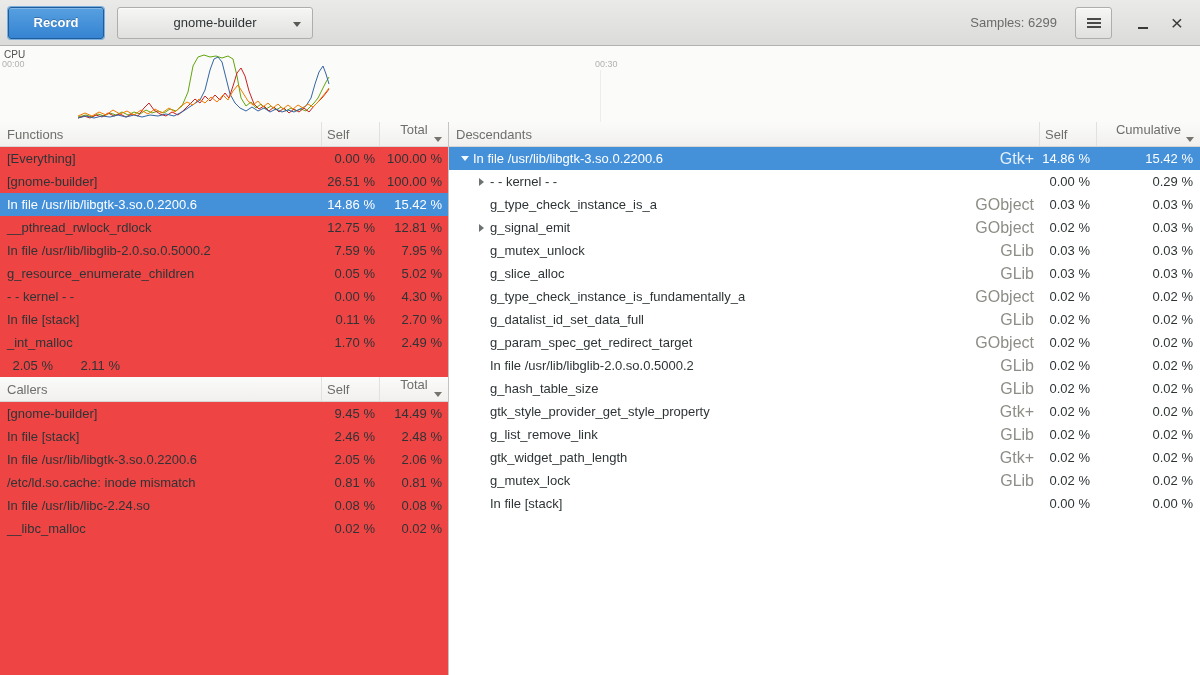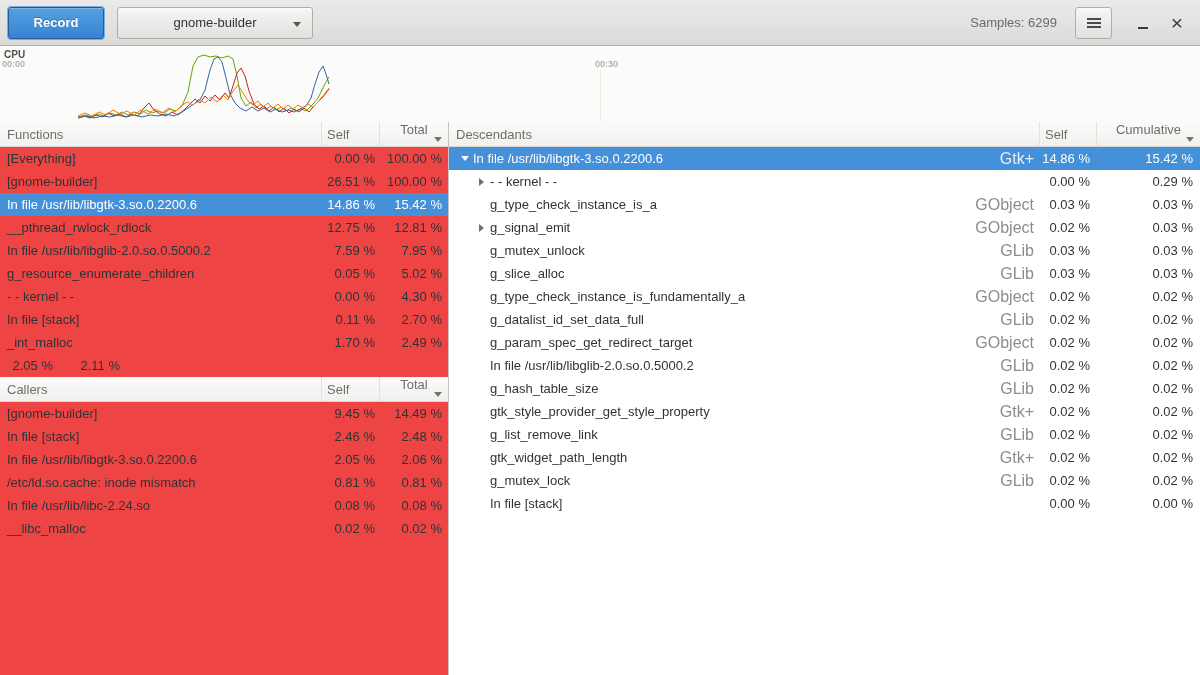--- a/index.html
+++ b/index.html
@@ -53,21 +53,21 @@
     color:#3a3a3a; cursor:default;
   }
   .minimize-btn { margin-left:14px; }
   .min-bar { width:10px; height:2px; background:#3a3a3a; margin-top:10px; }
   .close-glyph { font-size:21px; line-height:21px; font-weight:normal; }
   .close-btn { margin-right:6px; }
 
   
   .cpu-graph {
     position:absolute; top:46px; left:0; width:1200px; height:88px;
-    background:#fbfbfa; border-bottom:1px solid #d6d4d0;font-weight:bold;
+    background:#fbfbfa; border-bottom:1px solid #d6d4d0;
   }
   .cpu-label { position:absolute; top:3px; left:4px; font-size:10px; color:#4f4f4c; }
   .tick { position:absolute; font-size:9px; color:#b1b1ae; top:13px; }
   .tick.start { left:2px; }
   .tick.mid { left:595px; }
   .gridline { position:absolute; left:600px; top:24px; bottom:0; width:1px; background:#ededea; }
   .cpu-svg { position:absolute; left:0; top:0; }
 
   
   .left-pane { position:absolute; top:122px; left:0; width:448px; bottom:0; background:#ef4444; }

